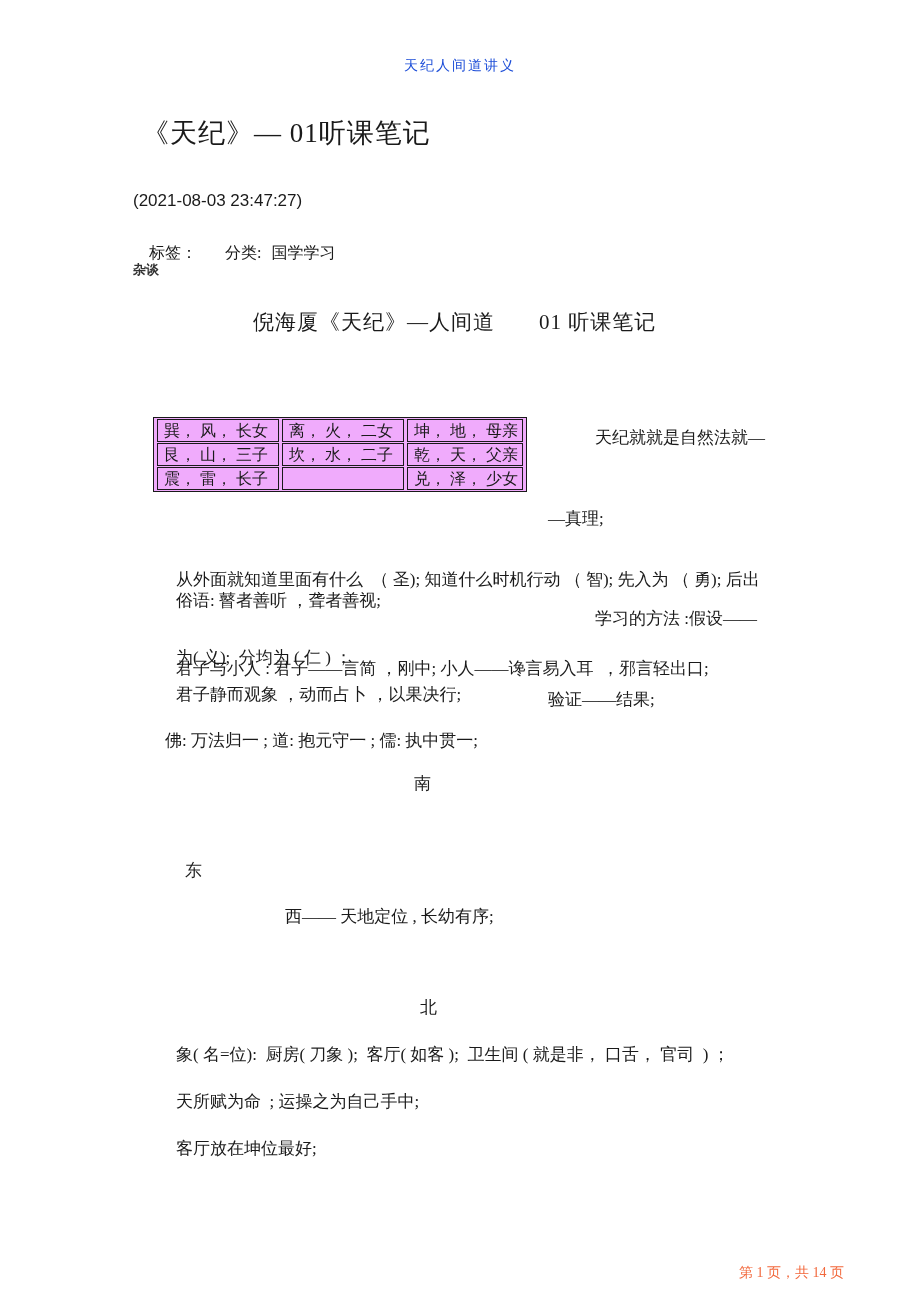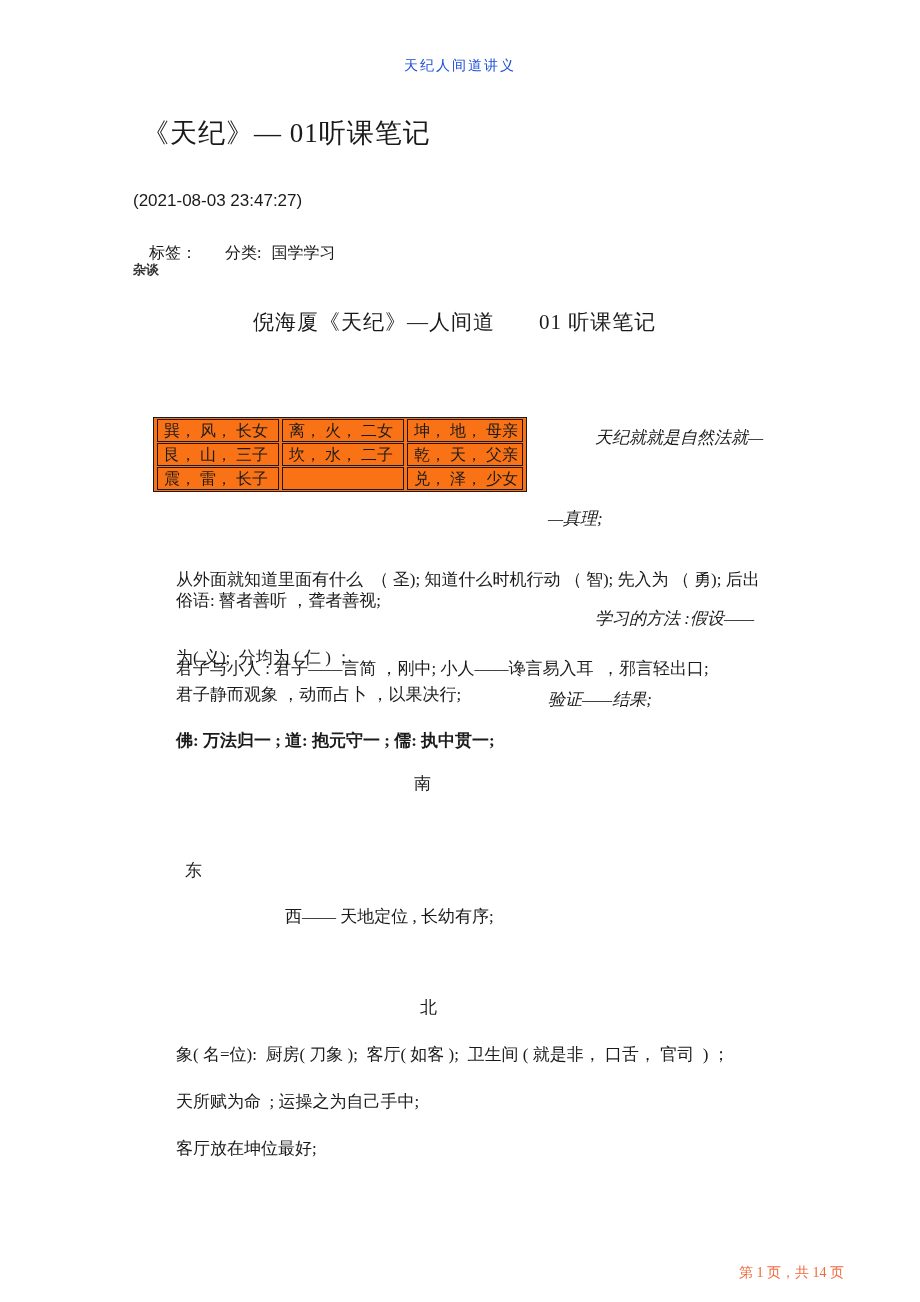--- a/index.html
+++ b/index.html
@@ -13,38 +13,38 @@
 
   .title { left:142px; top:116px; font-size:27px; font-weight:normal; letter-spacing:1px; line-height:34px; }
   .timestamp { left:133px; top:188px; font-size:17px; font-family:"Liberation Sans","DejaVu Sans",sans-serif; }
   .tags { left:133px; top:214px; font-size:16px; }
   .tags .lbl { margin-right:28px; }
   .tags .cat { margin-right:10px; }
   .subcat { left:133px; top:257px; font-size:13px; color:#333;font-weight:bold; }
 
   .section-title { left:253px; top:309px; font-size:21px; letter-spacing:1px; white-space:pre; }
 
-  .side-notes { left:548px; top:370px; width:330px; font-size:17px; line-height:27px;font-style:italic; }
+  .side-notes { left:548px; top:370px; width:330px; font-size:17px; line-height:27px; }
   .side-notes div { white-space:pre-wrap; }
   .side-notes .indent { padding-left:47px; }
   .side-notes .gap { margin-top:19px; }
 
   .bagua { position:absolute; left:153px; top:417px; border-collapse:separate;
-           border-spacing:3px 1px; border:1px solid #1a1a1a; background:#f97316; }
+           border-spacing:3px 1px; border:1px solid #1a1a1a; background:#f0abfc; }
   .bagua td { border:1px solid #1a1a1a; height:21px; font-size:16px;
               padding:0 4px 0 6px; white-space:pre; line-height:21px; }
   .bagua td.c1 { width:122px; }
   .bagua td.c2 { width:122px; }
   .bagua td.c3 { width:116px; }
 
   .p-virtues  { left:176px; top:515px; width:625px; }
   .p-proverb  { left:176px; top:588px; }
   .p-junzi    { left:176px; top:656px; }
   .p-observe  { left:176px; top:682px; }
-  .p-three    { left:176px; top:728px;font-weight:bold; }
+  .p-three    { left:165px; top:728px; }
   .d-south    { left:414px; top:771px; }
   .d-east     { left:185px; top:858px; }
   .d-west     { left:285px; top:904px; }
   .d-north    { left:420px; top:995px; }
   .p-xiang    { left:176px; top:1042px; width:640px; }
   .p-tianming { left:176px; top:1089px; }
   .p-keting   { left:176px; top:1136px; }
 
   .footer { left:739px; top:1260px; font-size:14px; white-space:pre; }
 </style>

